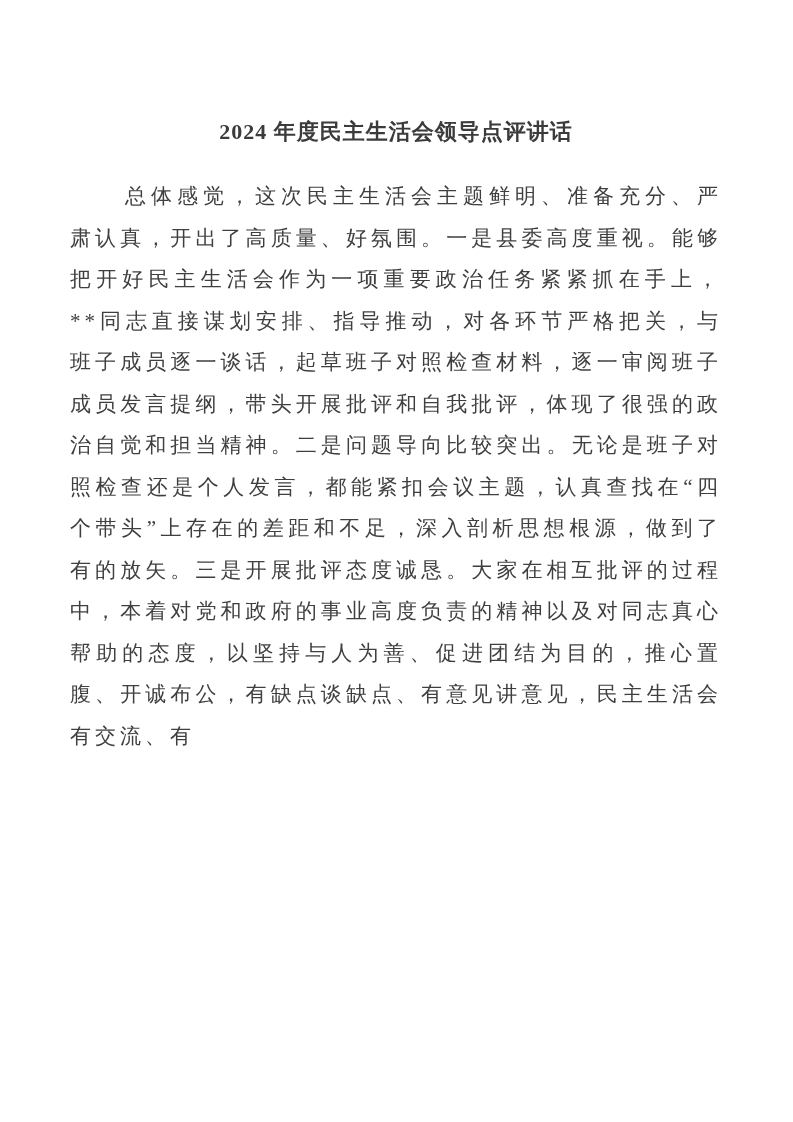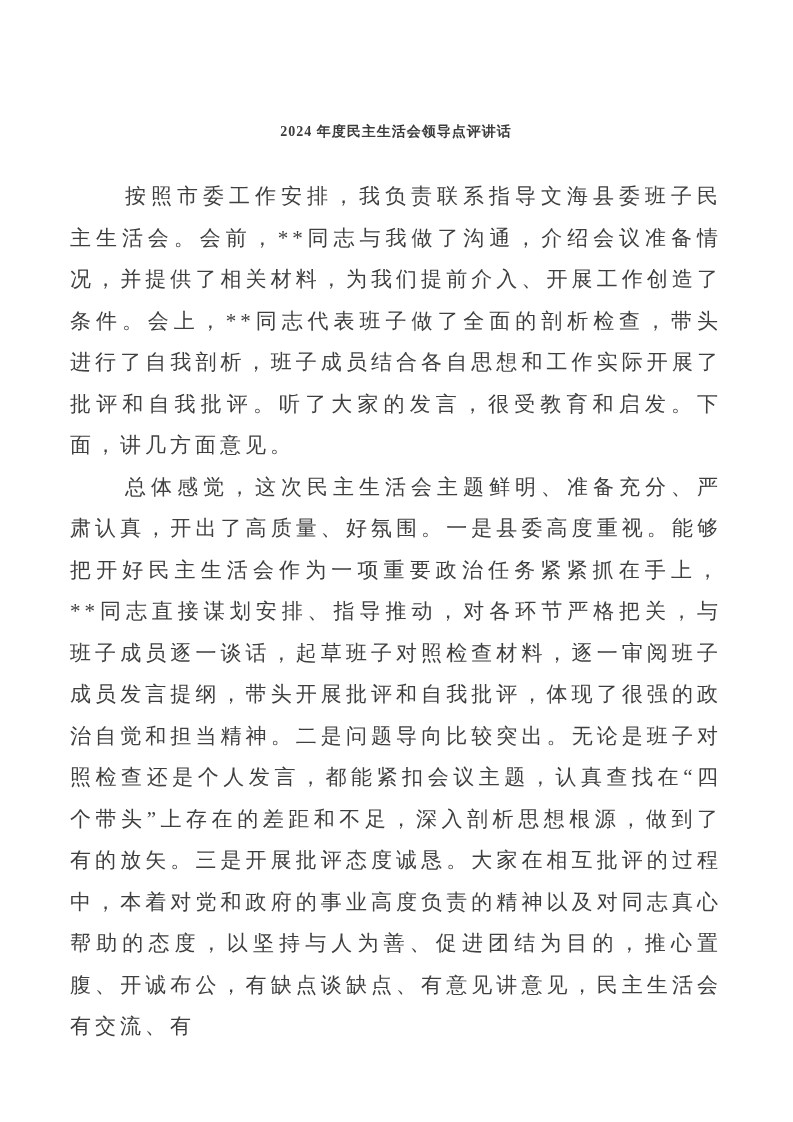--- a/index.html
+++ b/index.html
@@ -15,21 +15,21 @@
     background: #ffffff;
     box-sizing: border-box;
     padding: 116px 71px 0 70px;
     overflow: hidden;
     font-family: "Liberation Serif", "DejaVu Serif", serif;
     color: #3f3f3f;
   }
   .doc-title {
     margin: 0 0 28px 0;
     text-align: center;
-    font-size: 14px;
+    font-size: 22px;
     font-weight: bold;
     line-height: 32px;
     letter-spacing: 1px;
     color: #3b3b3b;
   }
   .doc-body p {
     margin: 0;
     font-size: 21px;
     line-height: 41.5px;
     letter-spacing: 4px;
@@ -42,17 +42,16 @@
     font-weight: normal;
   }
 </style>
 </head>
 <body>
 
 <div class="page">
   <h1 class="doc-title">2024 年度民主生活会领导点评讲话</h1>
 
   <div class="doc-body">
-    <p><span>按照市委工作安排，我负责联系指导文海县委班子民主生活会。会前，**同志与我做了沟通，介绍会议准备情况，并提供了相关材料，为我们提前介入、开展工作创造了条件。会上，**同志代表班子做了全面的剖析检查，带头进行了自我剖析，班子成员结合各自思想和工作实际开展了批评和自我批评。听了大家的发言，很受教育和启发。下面，讲几方面意见。</span></p>
 
     <p><span>总体感觉，这次民主生活会主题鲜明、准备充分、严肃认真，开出了高质量、好氛围。</span><span class="bold">一是县委高度重视。</span><span>能够把开好民主生活会作为一项重要政治任务紧紧抓在手上，**同志直接谋划安排、指导推动，对各环节严格把关，与班子成员逐一谈话，起草班子对照检查材料，逐一审阅班子成员发言提纲，带头开展批评和自我批评，体现了很强的政治自觉和担当精神。</span><span class="bold">二是问题导向比较突出。</span><span>无论是班子对照检查还是个人发言，都能紧扣会议主题，认真查找在“四个带头”上存在的差距和不足，深入剖析思想根源，做到了有的放矢。</span><span class="bold">三是开展批评态度诚恳。</span><span>大家在相互批评的过程中，本着对党和政府的事业高度负责的精神以及对同志真心帮助的态度，以坚持与人为善、促进团结为目的，推心置腹、开诚布公，有缺点谈缺点、有意见讲意见，民主生活会有交流、有</span></p>
   </div>
 </div>
 
 </body></html>

